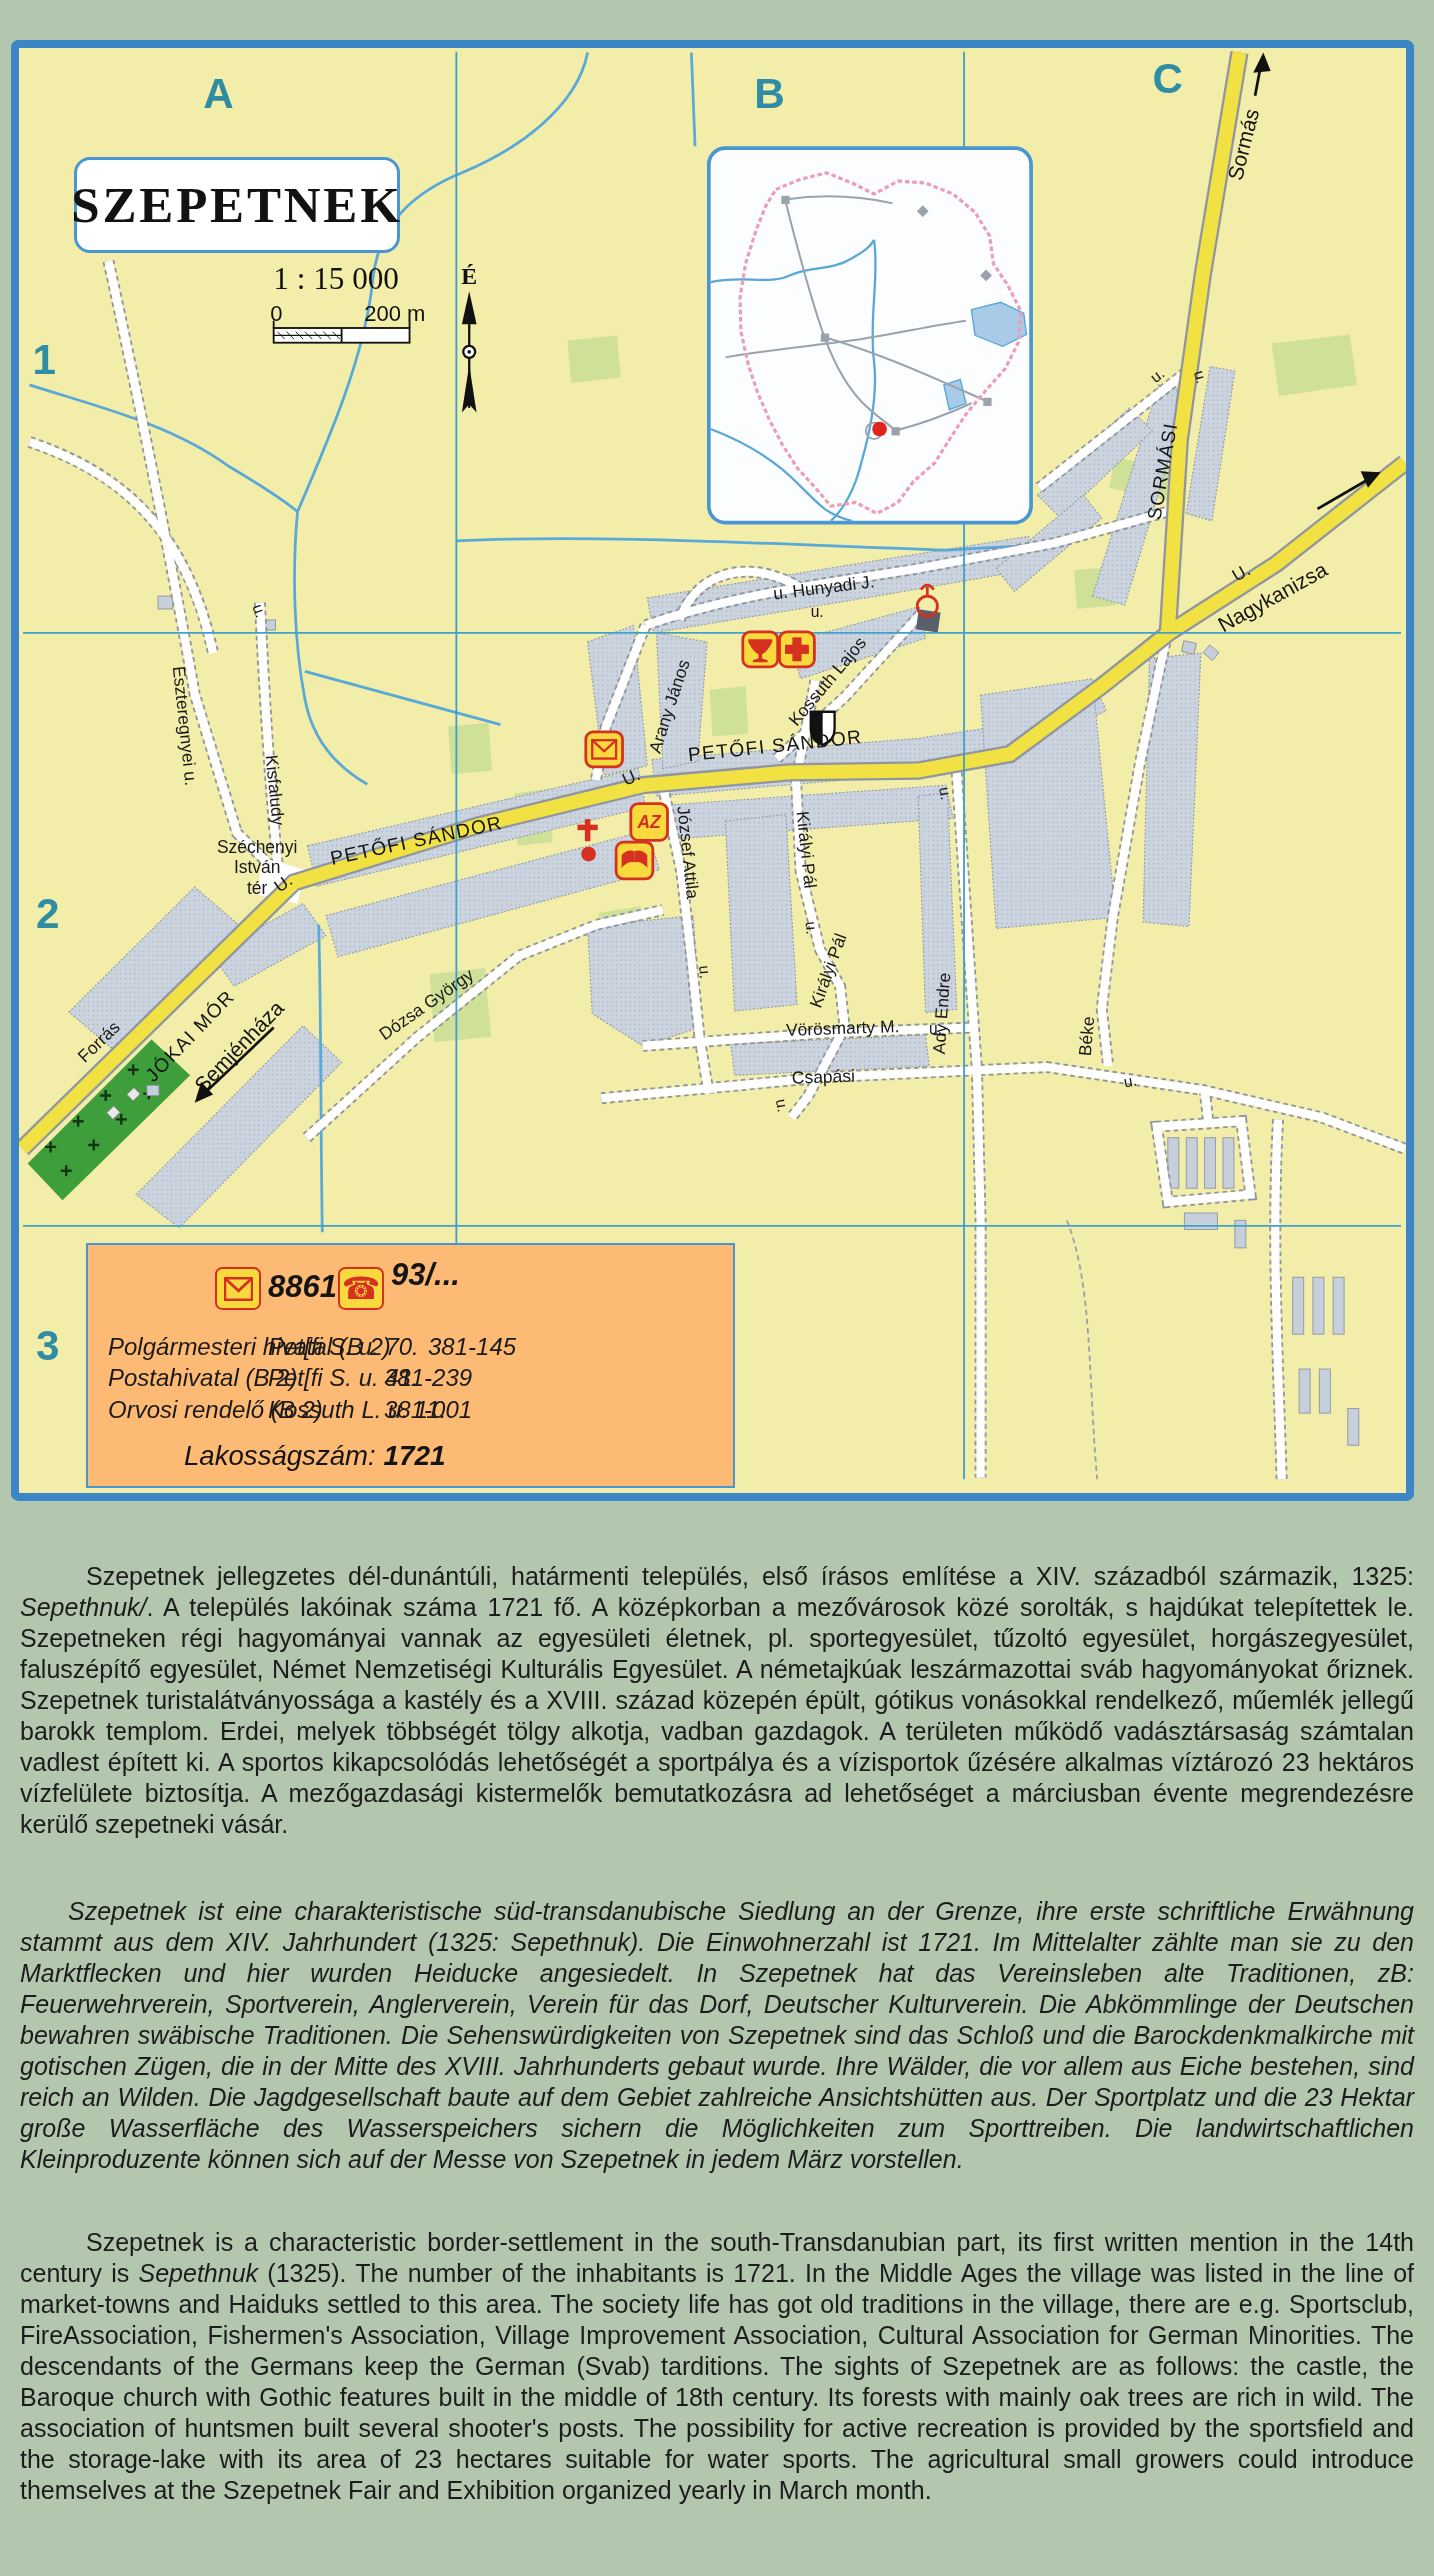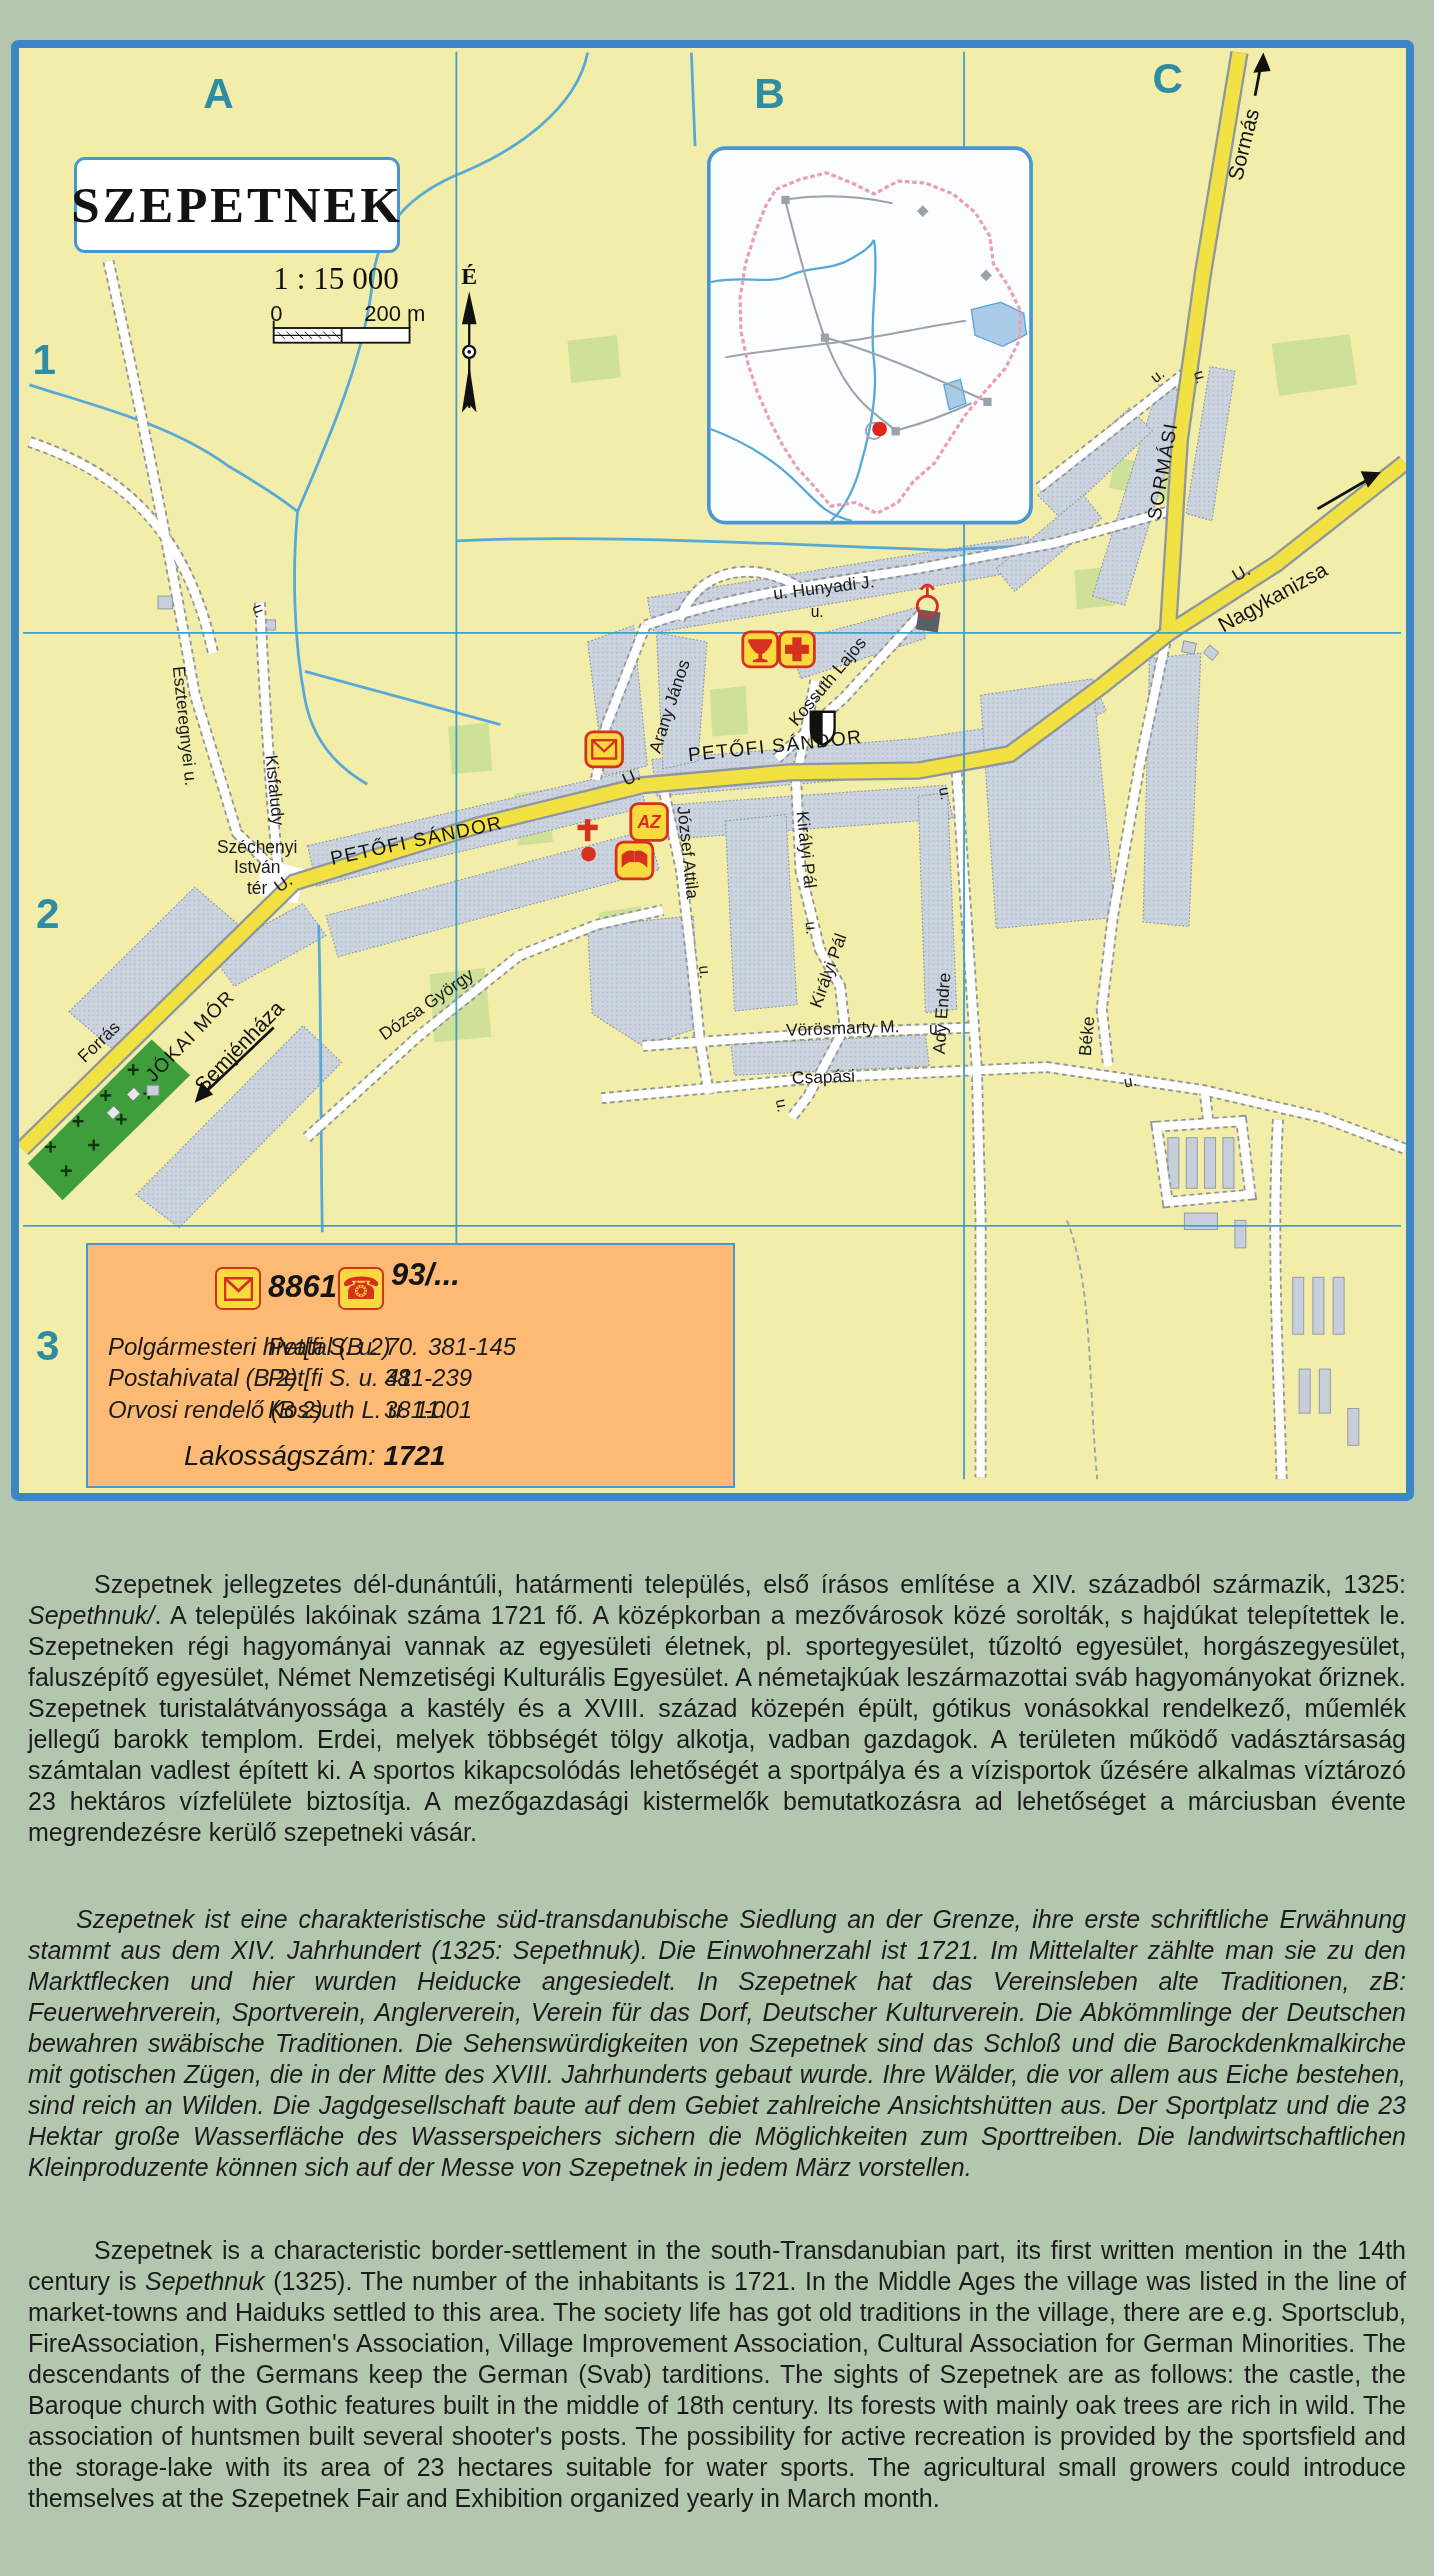--- a/index.html
+++ b/index.html
@@ -12,33 +12,33 @@
   .lbl{font-family:"Liberation Sans",sans-serif;font-size:19px;fill:#191919;}
   .lblsm{font-family:"Liberation Sans",sans-serif;font-size:17px;fill:#191919;}
   .lblcap{font-family:"Liberation Sans",sans-serif;font-size:21px;letter-spacing:1.5px;fill:#141414;}
   .lbltown{font-family:"Liberation Sans",sans-serif;font-size:23px;fill:#141414;}
   .gridletter{font-family:"Liberation Sans",sans-serif;font-size:46px;font-weight:bold;fill:#2e8ca4;}
   .scalenum{font-family:"Liberation Sans",sans-serif;font-size:24px;fill:#111;}
   .scaleratio{font-family:"Liberation Serif",serif;font-size:34px;fill:#111;}
   .northE{font-family:"Liberation Serif",serif;font-size:26px;font-weight:bold;fill:#111;}
   .azline{font-family:"Liberation Sans",sans-serif;font-size:19px;font-weight:bold;font-style:italic;fill:#d53020;}
   #title-box{position:absolute;left:55px;top:109px;width:320px;height:90px;background:#fff;
-             border:3.7px solid #4a96d2;border-radius:11px;display:flex;align-items:center;justify-content:center;}
+             border:3.7px solid #4a96d2;border-radius:16px;display:flex;align-items:center;justify-content:center;}
   #title-box span{font-family:"Liberation Serif",serif;font-weight:bold;font-size:51px;letter-spacing:2.8px;color:#121212;}
   #legend-box{position:absolute;left:67px;top:1195px;width:645px;height:241px;background:#fdba74;
               border:2.8px solid #4a96d2;}
   .leg-ico{position:absolute;width:42px;height:39px;background:#f8d93e;border:2.8px solid #d53020;border-radius:7.3px;
            display:flex;align-items:center;justify-content:center;}
   .leg-num{position:absolute;font-style:italic;font-weight:bold;font-size:31px;color:#141414;}
   .leg-cell{position:absolute;font-style:italic;font-size:24px;color:#1a1a1a;white-space:nowrap;}
   .leg-pop{position:absolute;font-style:italic;font-size:27.6px;color:#141414;}
   .leg-pop b{font-size:28px;}
   #texts{position:absolute;left:20px;top:1561px;width:1394px;text-align:justify;
          font-size:25px;line-height:31px;color:#1c1c1c;}
-  #texts p{margin:8px;}
+  #texts p{margin:0;}
   #texts p.hu{text-indent:66px;}
   #texts p.de{margin-top:56px;text-indent:48px;font-style:italic;}
   #texts p.en{margin-top:52px;text-indent:66px;}
 </style>
 </head>
 <body>
 
 <div id="page">
 
   <div id="map-panel">

